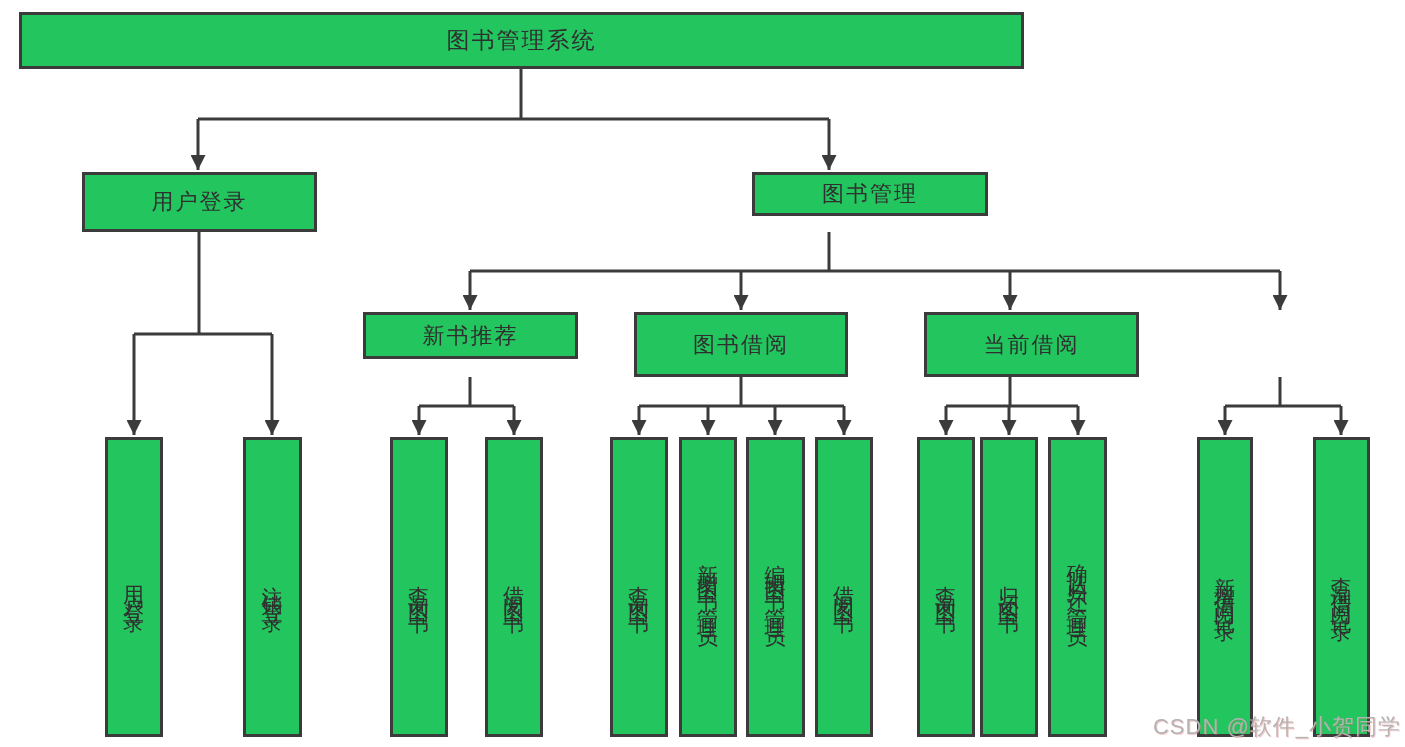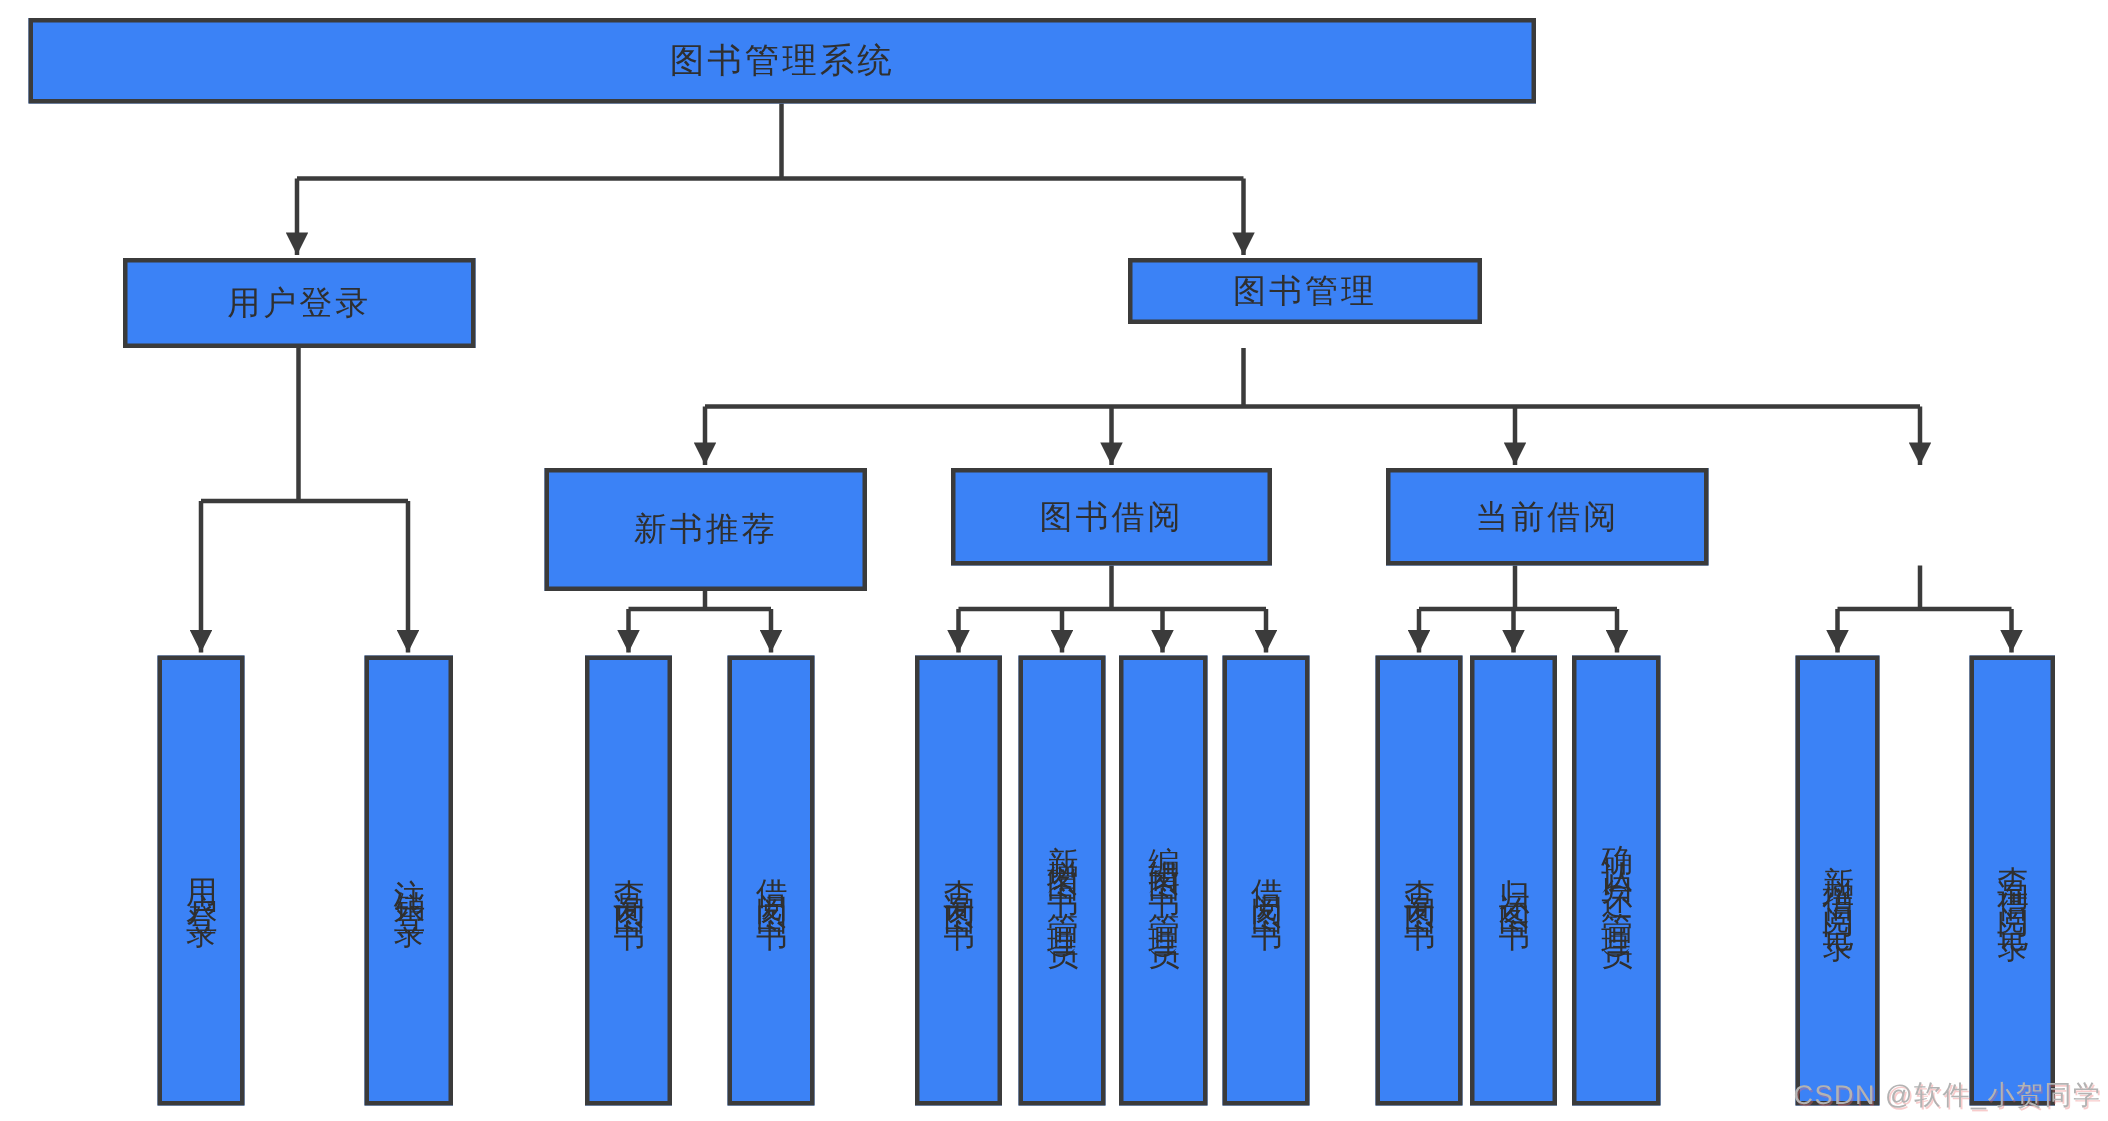--- a/index.html
+++ b/index.html
@@ -17,21 +17,21 @@
   }
   #wires {
     position: absolute;
     left: 0;
     top: 0;
     pointer-events: none;
   }
   .box {
     position: absolute;
     box-sizing: border-box;
-    background: #3b82f6;
+    background: #22c55e;
     border: 3px solid #3b3b3b;
     display: flex;
     align-items: center;
     justify-content: center;
     color: #2f2f2f;
     z-index: 2;
   }
   .hlabel {
     font-size: 22px;
     letter-spacing: 2px;
@@ -45,21 +45,21 @@
     text-orientation: mixed;
     font-size: 21px;
     letter-spacing: 9px;
     line-height: 1;
     white-space: nowrap;
   }
   .watermark {
     position: absolute;
     right: 4px;
     bottom: 5px;
-    font-size: 18px;
+    font-size: 22px;
     color: #b3b3b3;
     letter-spacing: 1px;
     white-space: nowrap;
     z-index: 5;
     text-shadow: 1px 1px 0 rgba(236, 110, 110, 0.35);
   }
 </style>
 </head>
 <body>
 
@@ -119,21 +119,21 @@
     <span class="hlabel">图书管理系统</span>
   </div>
 
   <div class="box" style="left:82px; top:172px; width:235px; height:60px;">
     <span class="hlabel">用户登录</span>
   </div>
   <div class="box" style="left:752px; top:172px; width:236px; height:44px;">
     <span class="hlabel">图书管理</span>
   </div>
 
-  <div class="box" style="left:363px; top:312px; width:215px; height:82px;">
+  <div class="box" style="left:363px; top:312px; width:215px; height:47px;">
     <span class="hlabel">新书推荐</span>
   </div>
   <div class="box" style="left:634px; top:312px; width:214px; height:65px;align-items:center;">
     <span class="hlabel">图书借阅</span>
   </div>
   <div class="box" style="left:903px; top:312px; width:215px; height:65px;margin-left:21px;">
     <span class="hlabel">当前借阅</span>
   </div>
 
   <div class="box" style="left:105px; top:437px; width:58px; height:300px;">

